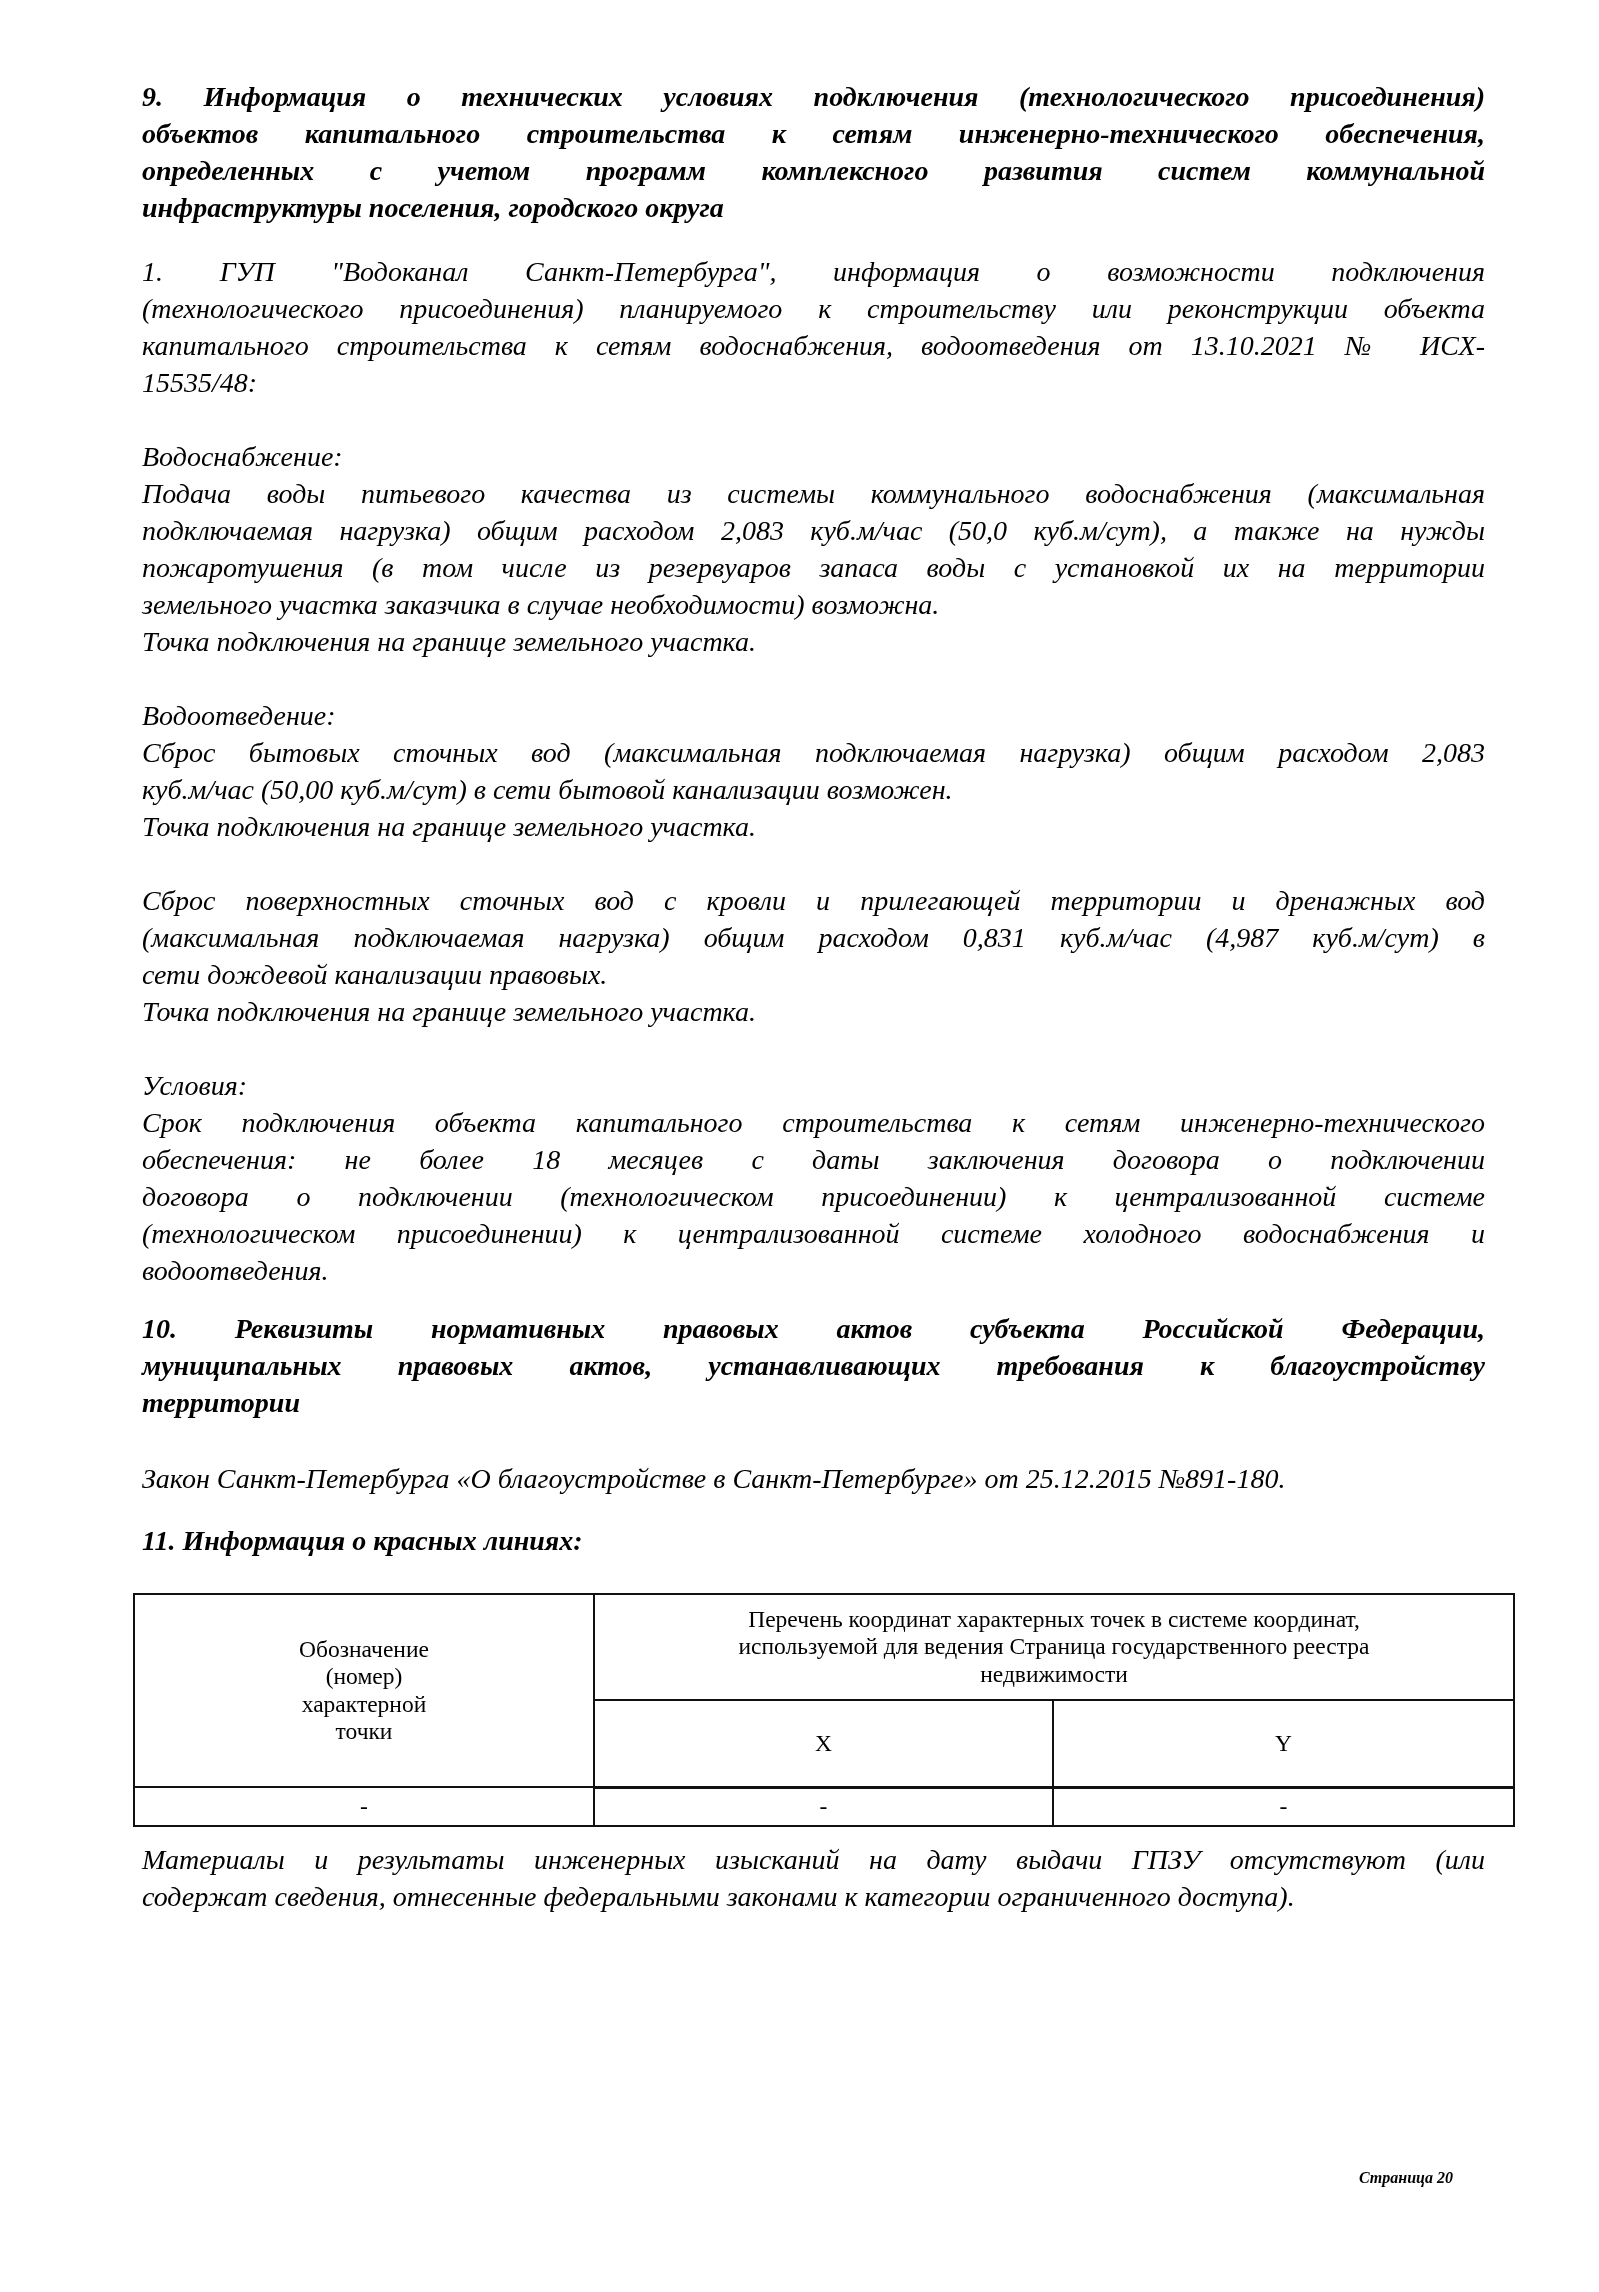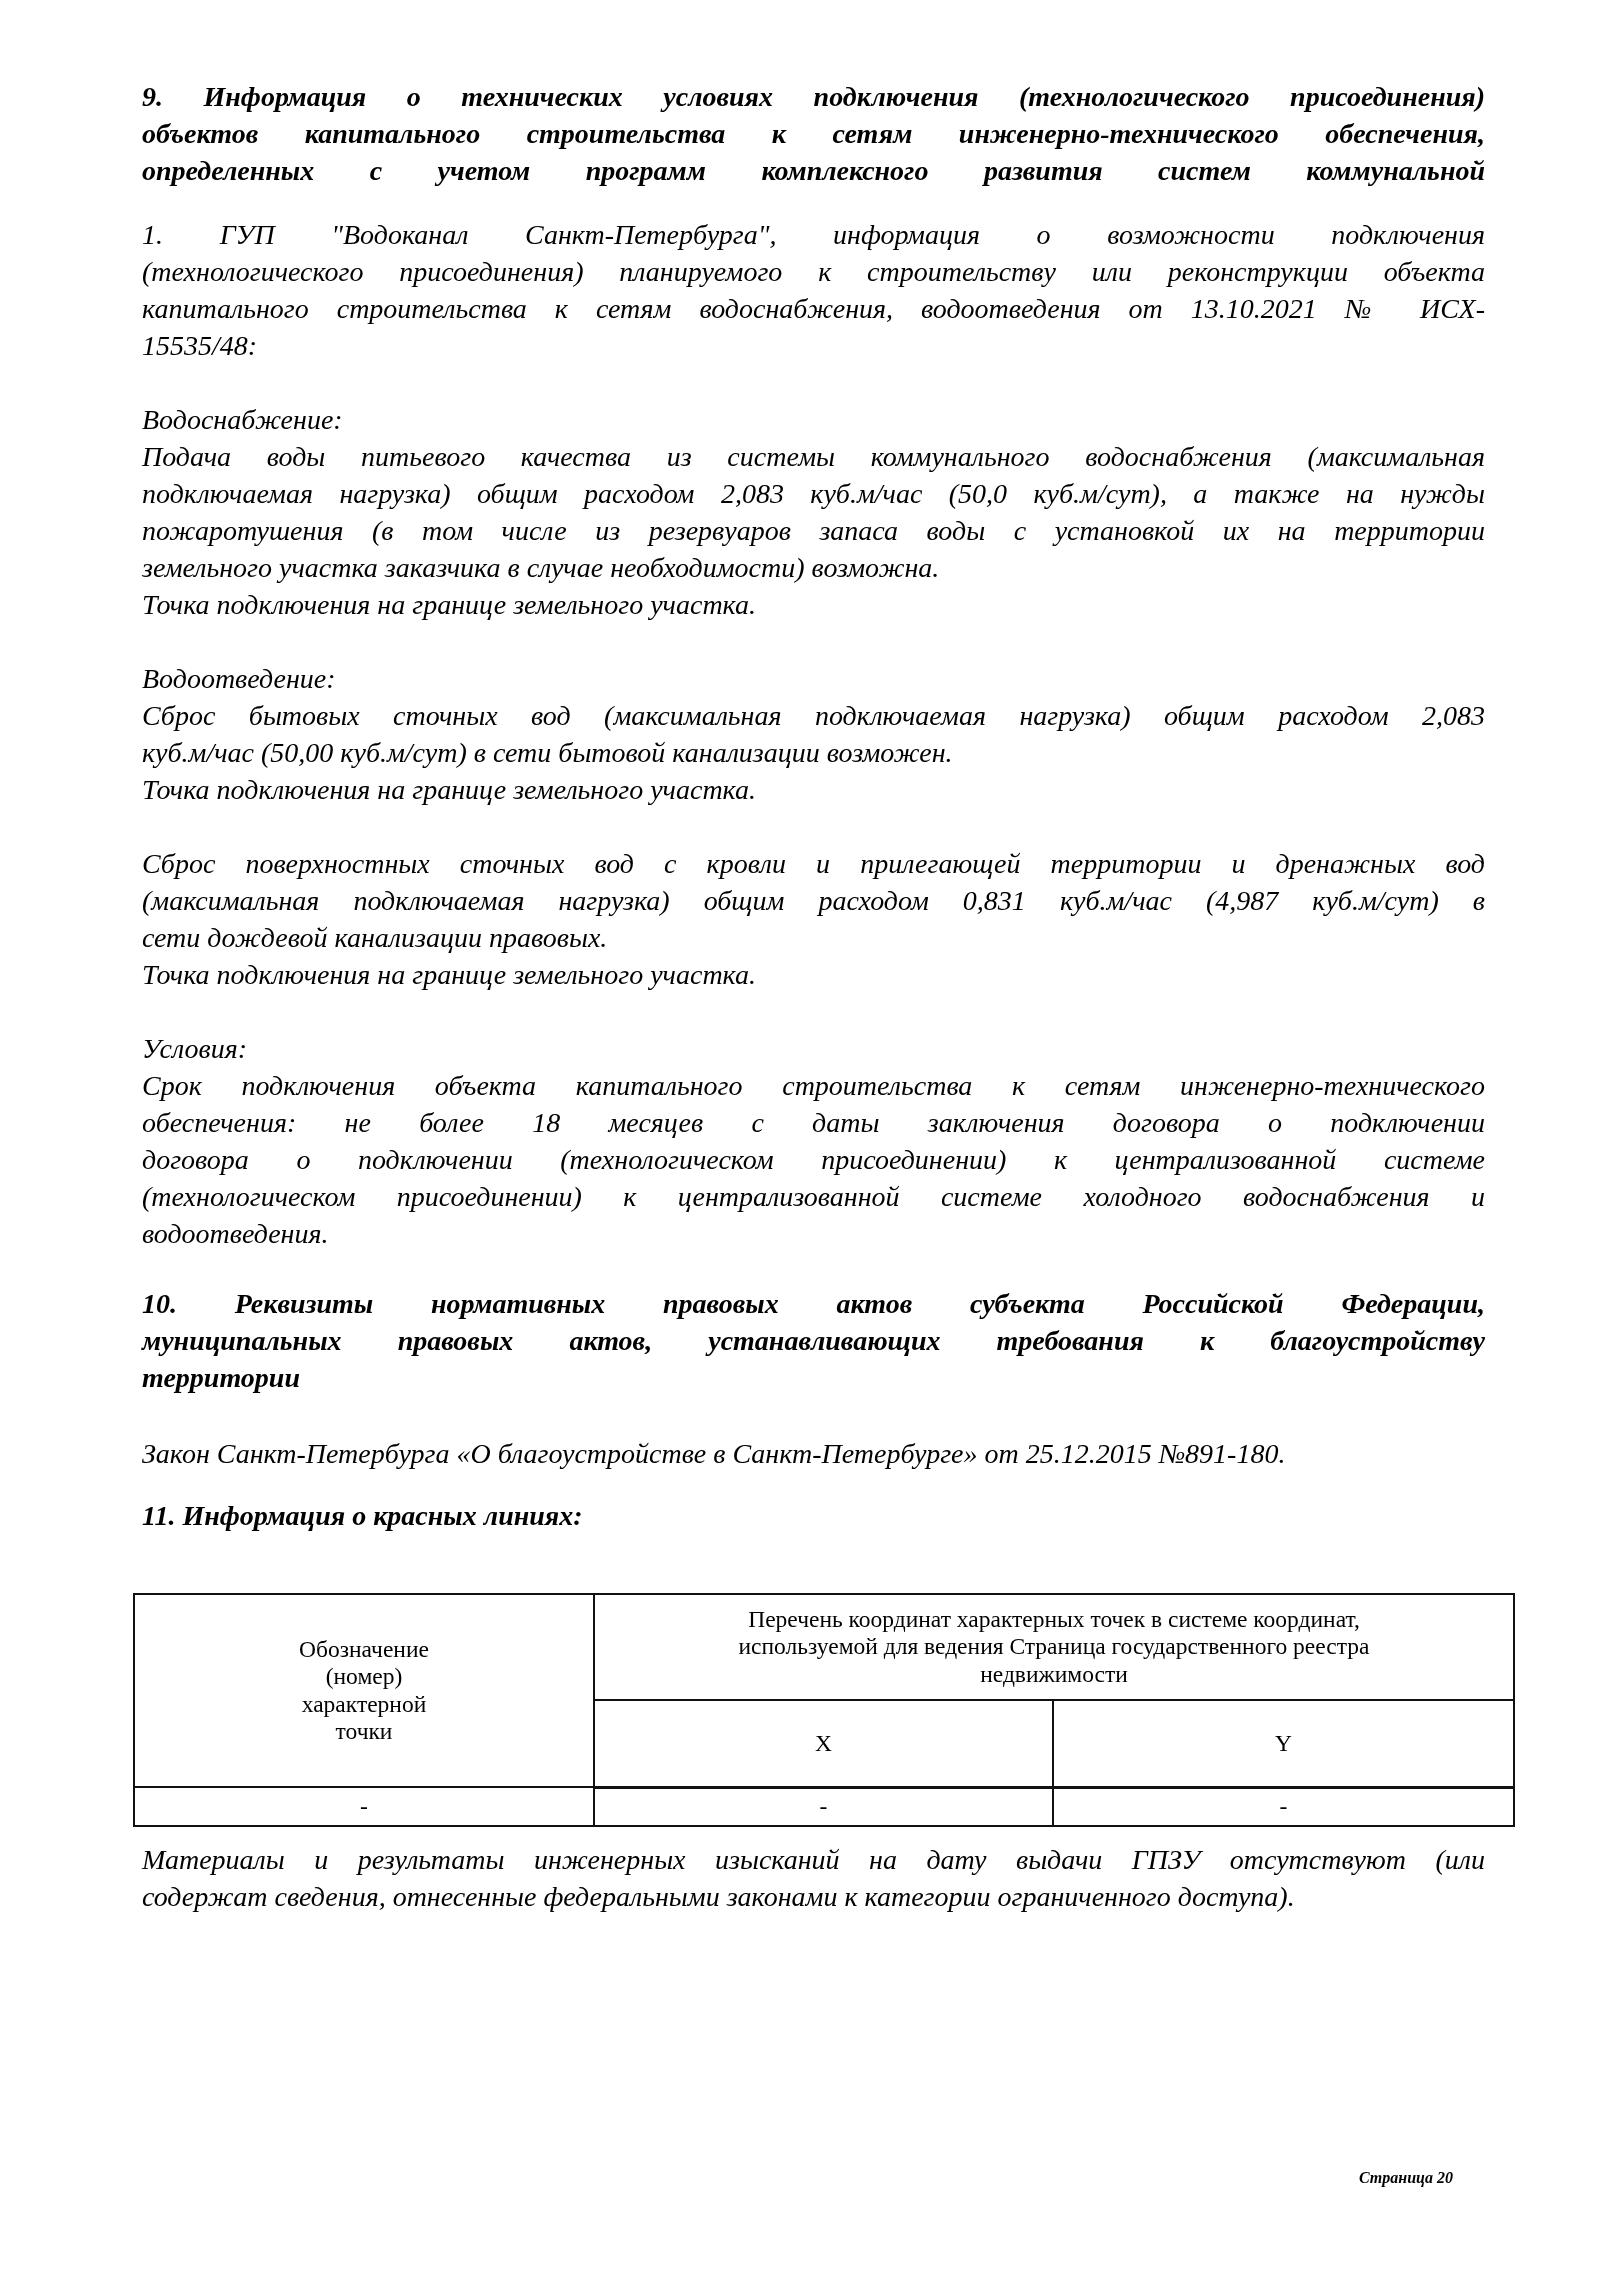--- a/index.html
+++ b/index.html
@@ -23,20 +23,21 @@
 </style>
 </head>
 <body>
 
 <div class="page">
 
   <div class="p h">
     <span class="line">9. Информация о технических условиях подключения (технологического присоединения)</span>
     <span class="line">объектов капитального строительства к сетям инженерно-технического обеспечения,</span>
     <span class="line">определенных с учетом программ комплексного развития систем коммунальной</span>
+    <span class="line end">инфраструктуры поселения, городского округа</span>
   </div>
   <div class="gap-s"></div>
 
   <div class="p" style="margin-top:7.8px">
     <span class="line">1. ГУП "Водоканал Санкт-Петербурга", информация о возможности подключения</span>
     <span class="line">(технологического присоединения) планируемого к строительству или реконструкции объекта</span>
     <span class="line">капитального строительства к сетям водоснабжения, водоотведения от 13.10.2021 № ИСХ-</span>
     <span class="line end">15535/48:</span>
   </div>
   <div class="gap-l"></div>
@@ -70,21 +71,21 @@
   <div class="p">
     <span class="line end">Условия:</span>
     <span class="line">Срок подключения объекта капитального строительства к сетям инженерно-технического</span>
     <span class="line">обеспечения: не более 18 месяцев с даты заключения договора о подключении</span>
     <span class="line">договора о подключении (технологическом присоединении) к централизованной системе</span>
     <span class="line">(технологическом присоединении) к централизованной системе холодного водоснабжения и</span>
     <span class="line end">водоотведения.</span>
   </div>
   <div class="gap-s"></div>
 
-  <div class="p h" style="margin-top:13px">
+  <div class="p h" style="margin-top:1px">
     <span class="line">10. Реквизиты нормативных правовых актов субъекта Российской Федерации,</span>
     <span class="line">муниципальных правовых актов, устанавливающих требования к благоустройству</span>
     <span class="line end">территории</span>
   </div>
   <div class="gap-l"></div>
 
   <div class="p" style="margin-top:2px">
     <span class="line end">Закон Санкт-Петербурга «О благоустройстве в Санкт-Петербурге» от 25.12.2015 №891-180.</span>
   </div>
   <div class="gap-s"></div>

